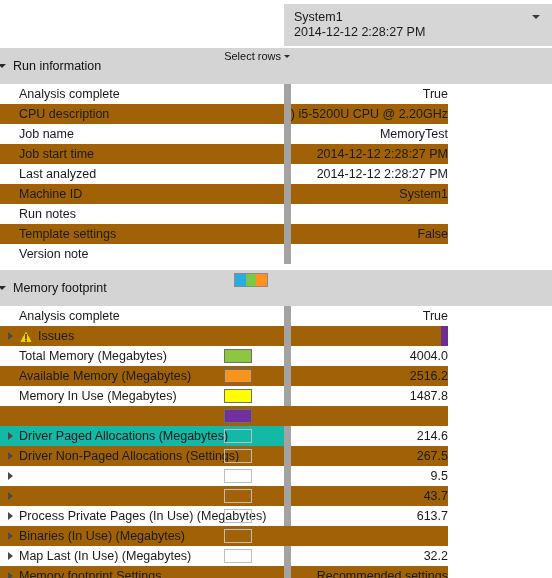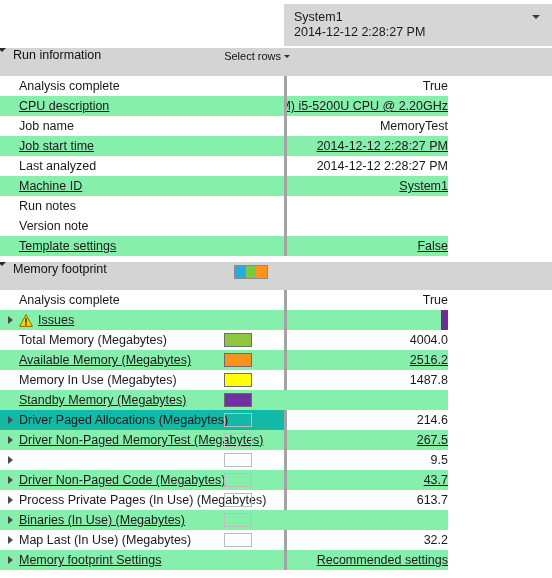--- a/index.html
+++ b/index.html
@@ -26,23 +26,23 @@
     position: absolute; right: 12px; top: 11px;
     width: 0; height: 0;
     border-left: 4px solid transparent;
     border-right: 4px solid transparent;
     border-top: 4px solid #3a3a3a;
   }
 
   
   .group-hdr {
     position: relative;
-    height: 28px; width: 552px;
+    height: 36px; width: 552px;
     background: #d4d4d4;
-    display: flex; align-items: flex-start;
+    display: flex; align-items: center;
   }
   .group-hdr .tri {
     width: 0; height: 0; flex: none;
     margin-left: -2px; margin-right: 7px;
     border-left: 4.5px solid transparent;
     border-right: 4.5px solid transparent;
     border-top: 4.5px solid #2b2b2b;
   }
   .group-title { font-size: 12.5px; color: #111; white-space: nowrap; }
   .select-rows {
@@ -65,21 +65,21 @@
   .legend-icon i { flex: 1 1 auto; display: block; }
 
   
   .rows { width: 552px; }
   .row {
     position: relative;
     display: flex; align-items: flex-end;
     height: 20px; width: 448px;
     background: #ffffff;
   }
-  .row.alt { background: #86efac; text-decoration: underline; }
+  .row.alt { background: #a16207; }
   .row.sel .label-cell { background: #14b8a6; }
   .label-cell {
     position: relative;
     width: 284px; flex: none;
     height: 20px;
     display: flex; align-items: center;
     padding-left: 8px;
     overflow: hidden;
   }
   .expander {
@@ -95,21 +95,21 @@
     position: absolute; right: 32px; top: 3px;
     width: 28px; height: 14px;
     border: 1px solid #6e6e6e;
     background: #ffffff;
   }
   .swatch.empty { border-color: #bdbdbd; background: transparent; }
   .value-cell {
     flex: 1 1 auto; height: 20px;
     display: flex; align-items: center; justify-content: flex-end;
     padding-right: 0;
-    border-left: 3px solid #a3a3a3;
+    border-left: 7px solid #a3a3a3;
     overflow: hidden;
   }
   .row-value { font-size: 12.5px; color: #1a1a1a; white-space: nowrap; }
   .warn-icon { flex: none; margin-right: 5px; display: block; }
   .edge-bar {
     position: absolute; right: 0; top: 0;
     width: 7px; height: 20px; background: #6f2d91;
   }
   .spacer { height: 6px; width: 552px; background: #ffffff; }
 </style>
@@ -190,36 +190,36 @@
       </div>
       <div class="row">
         <div class="label-cell">
           <span class="indent"></span>
           <span class="row-label">Run notes</span>
         </div>
         <div class="value-cell">
           <span class="row-value"></span>
         </div>
       </div>
+      <div class="row alt">
+        <div class="label-cell">
+          <span class="indent"></span>
+          <span class="row-label">Template settings</span>
+        </div>
+        <div class="value-cell">
+          <span class="row-value">False</span>
+        </div>
+      </div>
       <div class="row">
         <div class="label-cell">
           <span class="indent"></span>
           <span class="row-label">Version note</span>
         </div>
         <div class="value-cell">
           <span class="row-value"></span>
-        </div>
-      </div>
-      <div class="row alt">
-        <div class="label-cell">
-          <span class="indent"></span>
-          <span class="row-label">Template settings</span>
-        </div>
-        <div class="value-cell">
-          <span class="row-value">False</span>
         </div>
       </div>
     </div>
   <div class="spacer"></div>
 
   <div class="group-hdr">
     <span class="tri"></span>
     <span class="group-title">Memory footprint</span>
     <span class="legend-icon" id="legend-icon">
         <i style="background: rgb(41, 171, 226);"></i>
@@ -277,57 +277,55 @@
           <span class="row-label">Memory In Use (Megabytes)</span>
           <span class="swatch" style="background: rgb(255, 255, 0);"></span>
         </div>
         <div class="value-cell">
           <span class="row-value">1487.8</span>
         </div>
       </div>
       <div class="row alt">
         <div class="label-cell">
           <span class="indent"></span>
-          <span class="row-label">Standby Memory (Megabytes)</span>
           <span class="swatch" style="background: rgb(112, 48, 160);"></span>
         </div>
       </div>
       <div class="row sel">
         <div class="label-cell">
           <span class="expander"></span>
           <span class="row-label">Driver Paged Allocations (Megabytes)</span>
           <span class="swatch empty"></span>
         </div>
         <div class="value-cell">
           <span class="row-value">214.6</span>
         </div>
       </div>
       <div class="row alt">
         <div class="label-cell">
           <span class="expander"></span>
-          <span class="row-label">Driver Non-Paged MemoryTest (Megabytes)</span>
+          <span class="row-label">Driver Non-Paged Allocations (Settings)</span>
           <span class="swatch empty"></span>
         </div>
         <div class="value-cell">
           <span class="row-value">267.5</span>
         </div>
       </div>
       <div class="row">
         <div class="label-cell">
           <span class="expander"></span>
           <span class="swatch empty"></span>
         </div>
         <div class="value-cell">
           <span class="row-value">9.5</span>
         </div>
       </div>
       <div class="row alt">
         <div class="label-cell">
           <span class="expander"></span>
-          <span class="row-label">Driver Non-Paged Code (Megabytes)</span>
           <span class="swatch empty"></span>
         </div>
         <div class="value-cell">
           <span class="row-value">43.7</span>
         </div>
       </div>
       <div class="row">
         <div class="label-cell">
           <span class="expander"></span>
           <span class="row-label">Process Private Pages (In Use) (Megabytes)</span>

